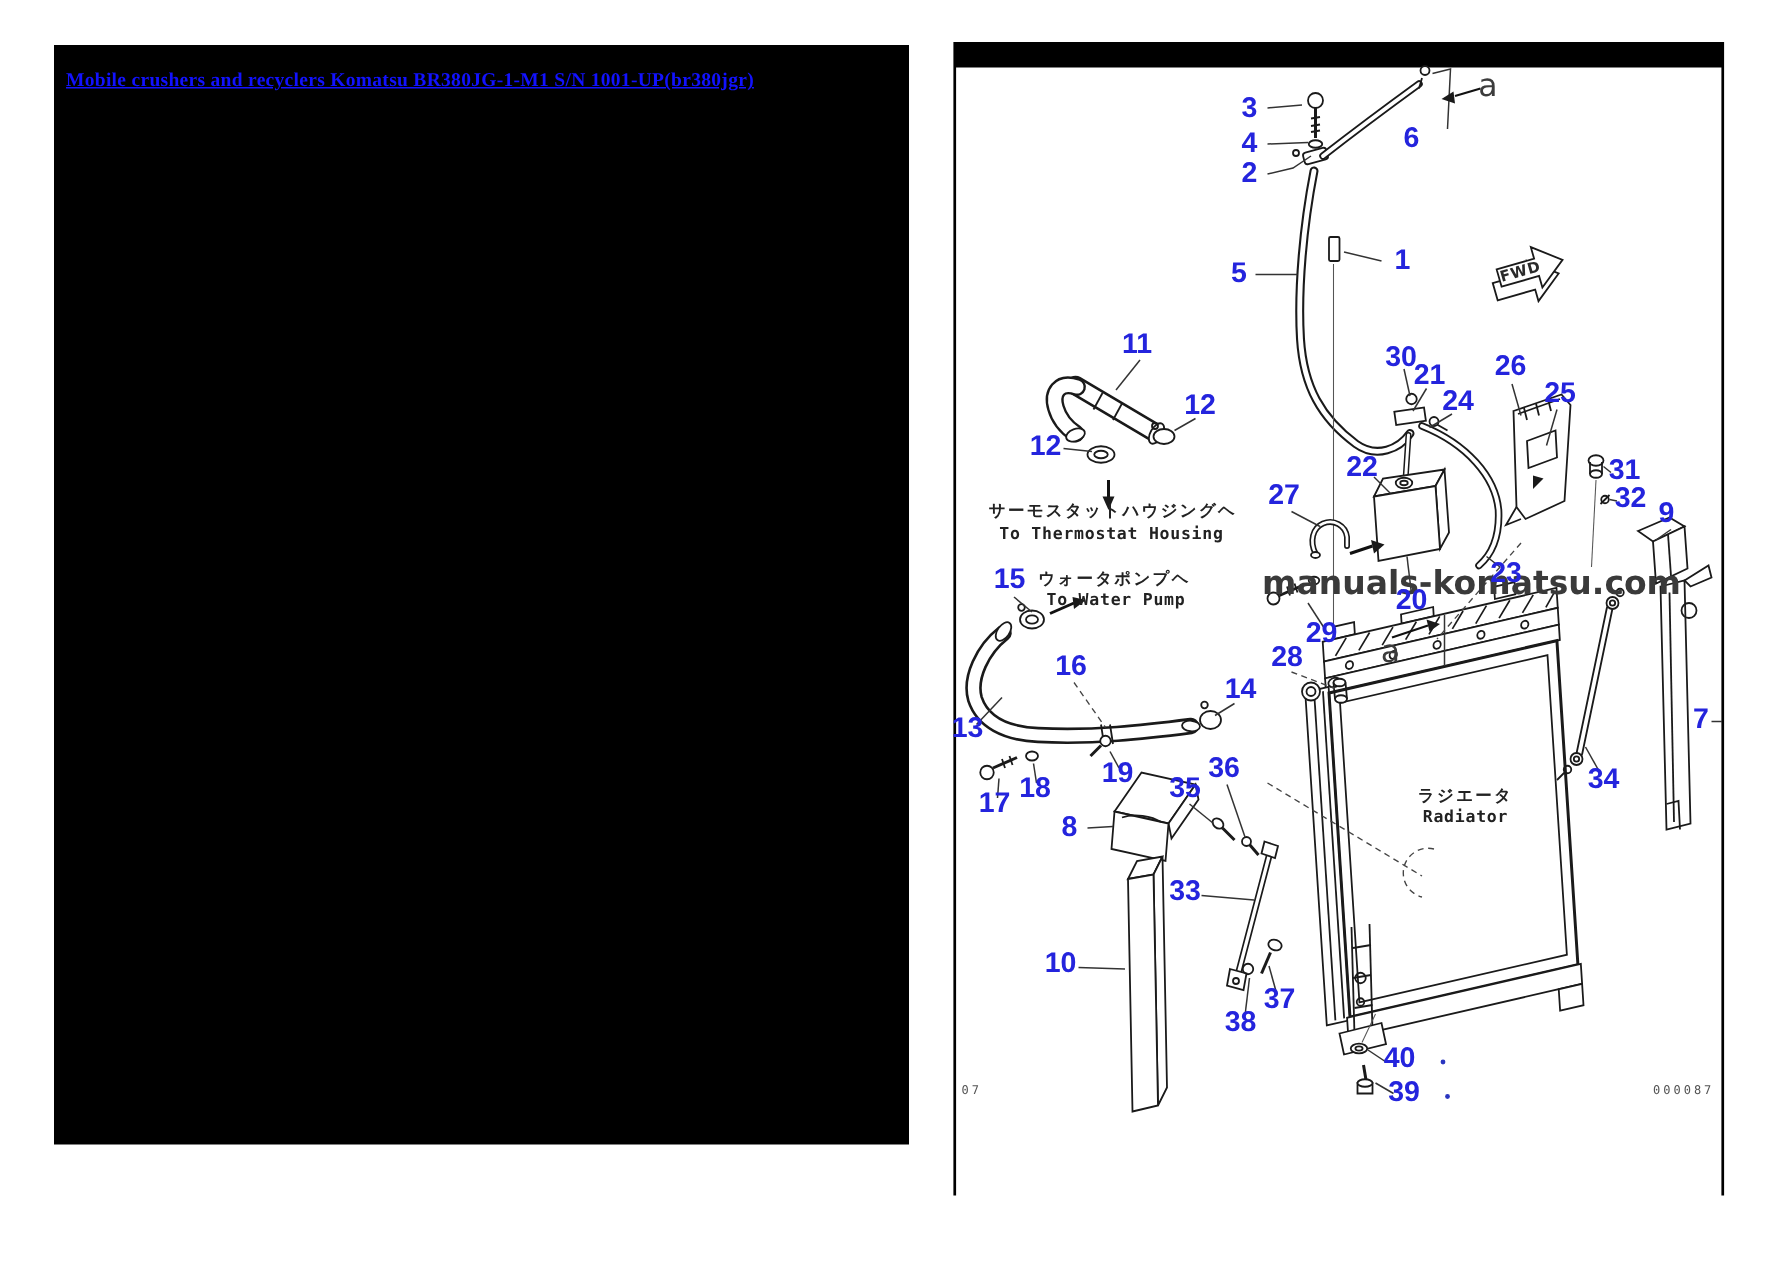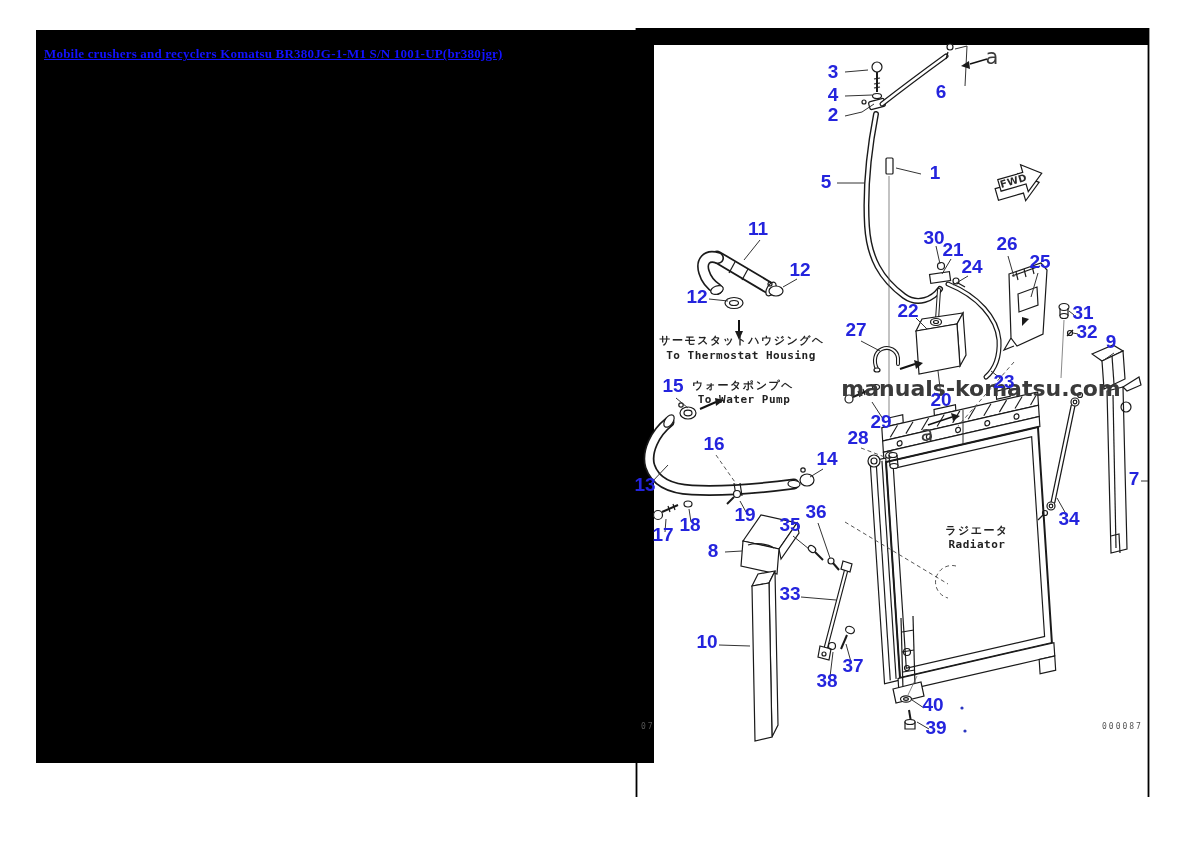--- a/index.html
+++ b/index.html
@@ -1,18 +1,18 @@
 <!DOCTYPE html>
 <html><head>
 <meta charset="utf-8">
 <style>
   html,body{margin:0;padding:0;background:#ffffff;}
   body{width:1190px;height:842px;position:relative;overflow:hidden;
        font-family:"Liberation Sans",sans-serif;}
-  #left-panel{position:absolute;left:36px;top:30px;width:618px;height:733px;
+  #left-panel{position:absolute;left:36px;top:30px;width:570px;height:733px;
        background:#000;box-sizing:border-box;padding:14px 6px 0 8px;}
   #left-panel a{color:#1212ff;font:bold 13px "Liberation Serif",serif;
        text-decoration:underline;letter-spacing:0.2px;white-space:nowrap;}
   svg{position:absolute;left:0;top:0;}
   .callout{font:700 19px "Liberation Sans",sans-serif;fill:#2424dd;text-anchor:middle;}
   .jp{font:700 11px "DejaVu Sans",sans-serif;fill:#222;text-anchor:middle;letter-spacing:1.5px;}
   .en{font:700 11px "DejaVu Sans Mono",monospace;fill:#222;text-anchor:middle;letter-spacing:0.5px;}
   .wm{font:600 22px "DejaVu Sans",sans-serif;fill:#3a3a3a;text-anchor:middle;}
   .amark{font:400 21px "DejaVu Sans",sans-serif;fill:#3c3c3c;text-anchor:middle;}
   .corner{font:400 8px "DejaVu Sans Mono",monospace;fill:#555;letter-spacing:2px;}

